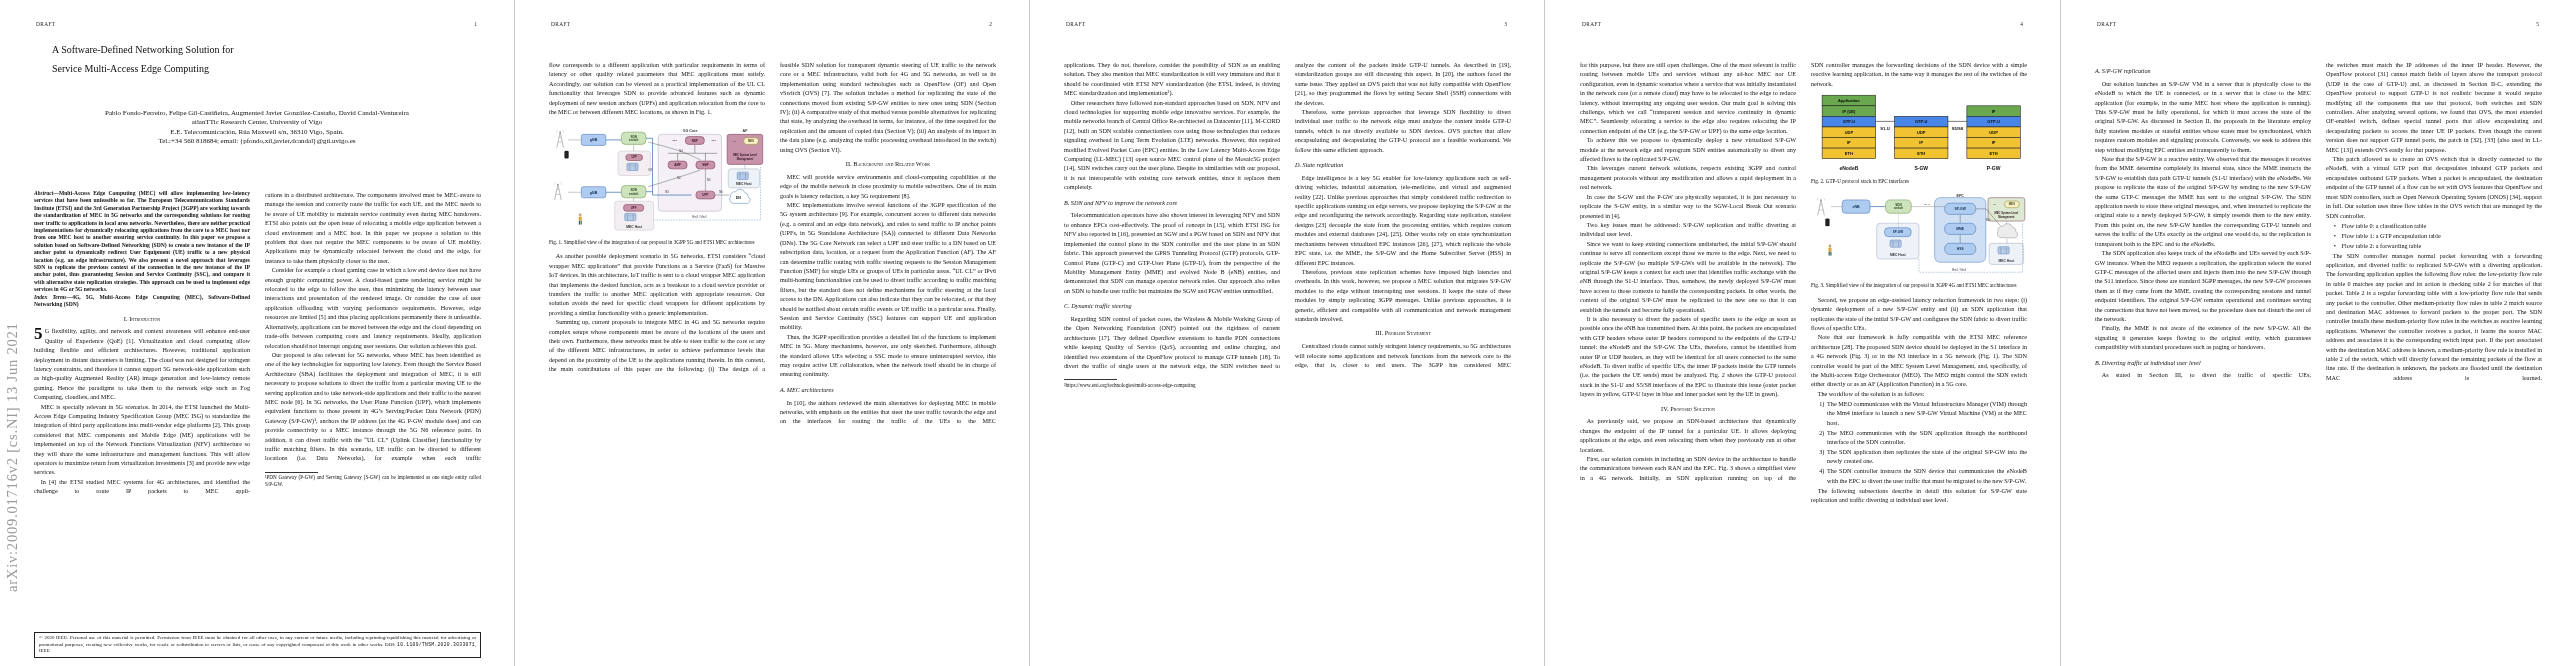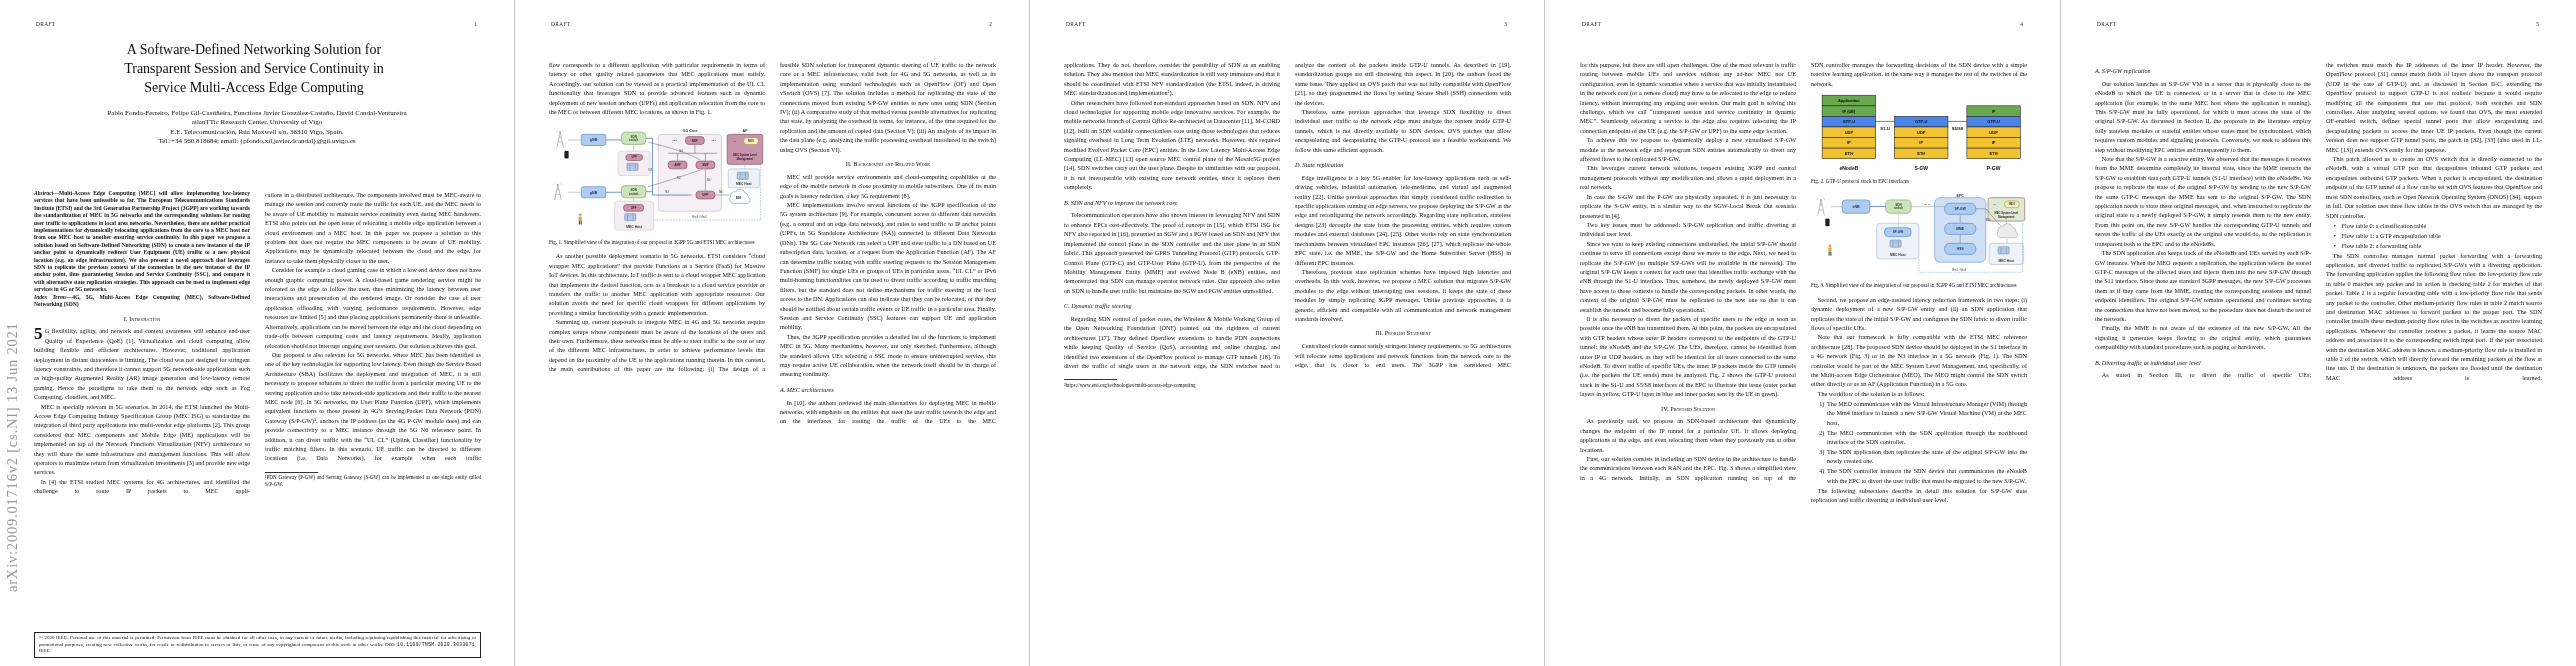--- a/index.html
+++ b/index.html
@@ -5,21 +5,21 @@
   html,body{margin:0;padding:0;background:#d8d8d8;}
   #canvas{position:relative;width:2576px;height:667px;background:#ffffff;outline:0.6px solid #b5b5b5;
           font-family:"Liberation Serif","DejaVu Serif",serif;color:#111;}
   .page{position:absolute;top:0;width:515px;height:667px;background:#fff;box-sizing:border-box;
         border-right:0.6px solid #c6c6c6;overflow:hidden;}
   .page:last-child{border-right:none;}
   .hdr{position:absolute;top:21px;left:36px;font-size:5.3px;letter-spacing:0.4px;color:#222;}
   .pno{position:absolute;top:21px;right:37px;font-size:5.3px;color:#222;}
   .sidebar{position:absolute;left:4.4px;top:592px;width:422px;transform:rotate(-90deg);transform-origin:0 0;
            font-size:14.5px;letter-spacing:0.8px;color:#9a9a9a;white-space:nowrap;}
-  .title{position:absolute;top:40px;left:52px;right:58px;text-align:center;font-size:14px;line-height:19px;color:#0d0d0d;}
+  .title{position:absolute;top:40px;left:52px;right:58px;text-align:left;font-size:10px;line-height:19px;color:#0d0d0d;}
   .authors{position:absolute;top:109px;left:39px;right:39px;text-align:center;font-size:7px;line-height:9.4px;}
   .col{position:absolute;width:216px;text-align:justify;font-size:6.2px;line-height:9.4px;}
   .col p{margin:0;}
   p.bp{margin:0;}
   p.ind{text-indent:6.7px;}
   p.cont{text-align-last:justify;}
   .abstract,.index{font-weight:bold;font-size:5.6px;line-height:7.4px;text-align:justify;}
   .index{margin-top:4.4px;}
   .lead{font-style:italic;}
   .h1{text-align:center;font-variant:small-caps;font-size:6.4px;margin:6.1px 0 3.9px;line-height:7.8px;}
@@ -42,25 +42,24 @@
 </head>
 <body>
 
 <div id="canvas">
   <div class="page" style="left:0px">
     <div class="hdr">DRAFT</div>
     <div class="pno">1</div>
     <div class="sidebar">arXiv:2009.01716v2  [cs.NI]  13 Jun 2021</div>
     <div class="title">
       <div>A Software-Defined Networking Solution for</div>
-      <div>Transparent Session and Service Continuity in</div>
       <div>Service Multi-Access Edge Computing</div>
     </div>
     <div class="authors">
-      <div>Pablo Fondo-Ferreiro, Felipe Gil-Castiñeira, Functions Javier González-Castaño, David Candal-Ventureira</div>
+      <div>Pablo Fondo-Ferreiro, Felipe Gil-Castiñeira, Augmented Javier González-Castaño, David Candal-Ventureira</div>
       <div>atlanTTic Research Center, University of Vigo</div>
       <div>E.E. Telecomunicación, Rúa Maxwell s/n, 36310 Vigo, Spain.</div>
       <div>Tel.:+34 560 818684; email: {pfondo,xil,javier,dcandal}@gti.uvigo.es</div>
     </div>
     <div class="content">
         <div class="col" style="left: 34px; top: 190px;">
           <p class="abstract"><span class="lead">Abstract—</span>Multi-Access Edge Computing (MEC) will allow implementing low-latency services that have been unfeasible so far. The European Telecommunications Standards Institute (ETSI) and the 3rd Generation Partnership Project (3GPP) are working towards the standardization of MEC in 5G networks and the corresponding solutions for routing user traffic to applications in local area networks. Nevertheless, there are neither practical implementations for dynamically relocating applications from the core to a MEC host nor from one MEC host to another ensuring service continuity. In this paper we propose a solution based on Software-Defined Networking (SDN) to create a new instance of the IP anchor point to dynamically redirect User Equipment (UE) traffic to a new physical location (e.g. an edge infrastructure). We also present a novel approach that leverages SDN to replicate the previous context of the connection in the new instance of the IP anchor point, thus guaranteeing Session and Service Continuity (SSC), and compare it with alternative state replication strategies. This approach can be used to implement edge services in 4G or 5G networks.</p>
           <p class="index"><span class="lead">Index Terms—</span>4G, 5G, Multi-Access Edge Computing (MEC), Software-Defined Networking (SDN)</p>
           <div class="h1">I. Introduction</div>
           <p class="bp"><span class="drop">5</span>G flexibility, agility, and network and context awareness will enhance end-user Quality of Experience (QoE) [1]. Virtualization and cloud computing allow building flexible and efficient architectures. However, traditional application deployment in distant datacenters is limiting. The cloud was not designed for stringent latency constraints, and therefore it cannot support 5G network-side applications such as high-quality Augmented Reality (AR) image generation and low-latency remote gaming. Hence the paradigms to take them to the network edge such as Fog Computing, cloudlets, and MEC.</p>

